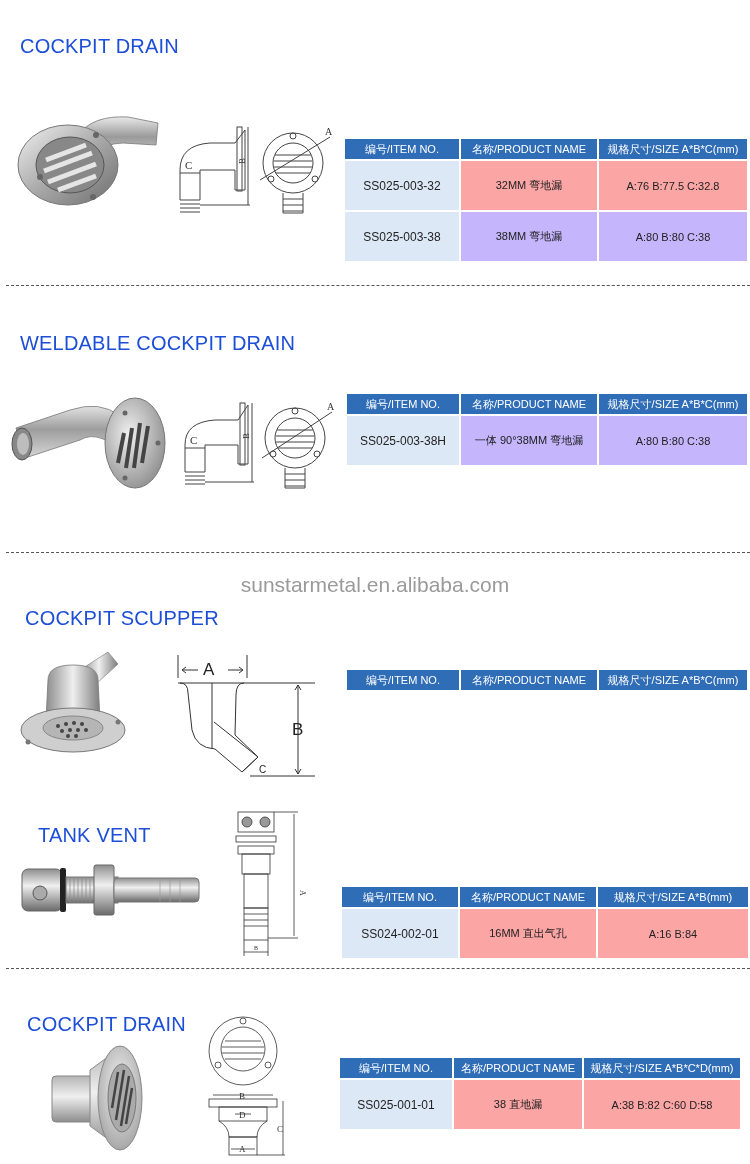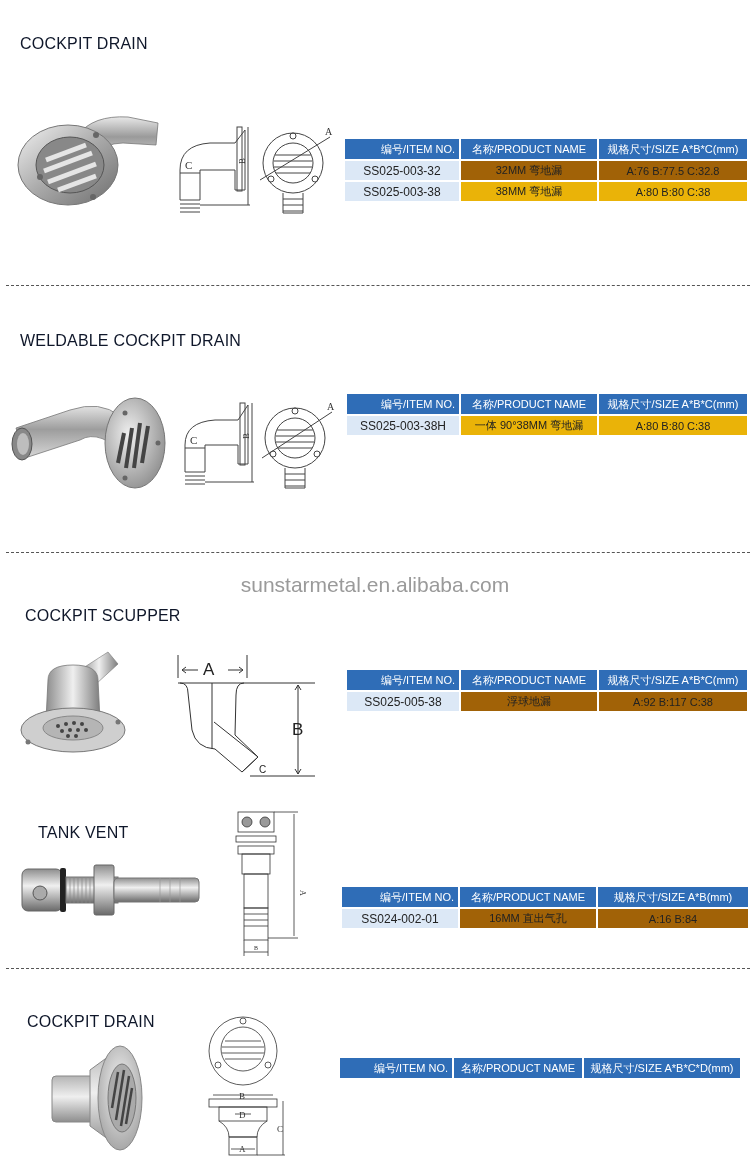--- a/index.html
+++ b/index.html
@@ -1,28 +1,28 @@
 <!DOCTYPE html>
 <html><head>
 <meta charset="utf-8">
 <style>
   html, body { margin: 0; padding: 0; background: #ffffff; }
   body { width: 750px; height: 1164px; position: relative; overflow: hidden;
          font-family: "Liberation Sans", sans-serif; color: #222; }
-  .section-title { position: absolute; font-size: 16px; color: #0f172a; letter-spacing: 0.2px; }
+  .section-title { position: absolute; font-size: 20px; color: #1d4ed8; letter-spacing: 0.2px; }
   .sep { position: absolute; left: 6px; right: 0; height: 0; border-top: 1px dashed #555; }
   .watermark { position: absolute; left: 0; width: 750px; text-align: center; top: 573px;
                font-size: 21px; color: #9a9a9a; font-weight: 300; }
   table.spec { position: absolute; border-collapse: separate; border-spacing: 2px 2px; font-size: 11px; }
   table.spec th { background: #2f6db7; color: #ffffff; font-weight: normal; height: 20px; padding: 0 4px; white-space: nowrap; text-align: center; }
-  table.spec th.c1 { text-align: right; }
-  table.spec td { height: 19px; text-align: center; white-space: nowrap; padding: 0 4px; color: #222; }
+  table.spec th.c1 { }
+  table.spec td { height: 19px; text-align: center; white-space: nowrap; padding: 15px 4px; color: #222; }
   table.spec td.c1 { background: #dce8f6; font-size: 12px; }
-  table.spec tr.alt td.c2, table.spec tr.alt td.c3 { background: #eab308; }
-  table.spec tr.first td.c2, table.spec tr.first td.c3 { background: #a16207; }
+  table.spec tr.alt td.c2, table.spec tr.alt td.c3 { background: #c4b5fd; }
+  table.spec tr.first td.c2, table.spec tr.first td.c3 { background: #fca5a5; }
   svg { position: absolute; overflow: visible; }
 </style>
 </head>
 <body>
 
 <div class="section-title" style="left:20px;top:35px;">COCKPIT DRAIN</div>
 
 <svg style="left:18px;top:105px;" width="145" height="100" viewBox="0 0 145 100">
   <defs>
     <linearGradient id="metal1" x1="0" y1="0" x2="1" y2="1">
@@ -214,25 +214,20 @@
   <text x="122" y="85" font-size="17" fill="#222" font-family="Liberation Sans, sans-serif">B</text>
   <text x="89" y="123" font-size="10" fill="#222" font-family="Liberation Sans, sans-serif">C</text>
 </svg>
 
 <table class="spec" style="left:345px;top:668px;">
   <tbody>
       <tr>
     <th class="c1" style="width:104px">编号/ITEM NO.</th>
     <th style="width:128px">名称/PRODUCT NAME</th>
     <th style="width:140px">规格尺寸/SIZE A*B*C(mm)</th>
-  </tr>
-  <tr class="first">
-    <td class="c1">SS025-005-38</td>
-    <td class="c2">浮球地漏</td>
-    <td class="c3">A:92 B:117 C:38</td>
   </tr>
 </tbody>
   </table>
 
 <div class="section-title" style="left:38px;top:824px;">TANK VENT</div>
 
 <svg style="left:22px;top:865px;" width="180" height="50" viewBox="0 0 180 50">
   <defs>
     <linearGradient id="metal6" x1="0" y1="0" x2="0" y2="1">
       <stop offset="0" stop-color="#8e8e8e"></stop>
@@ -343,14 +338,19 @@
   <text x="34" y="137" font-size="9" fill="#333" font-family="Liberation Serif, serif">A</text>
 </svg>
 
 <table class="spec" style="left:338px;top:1056px;">
   <tbody>
       <tr>
     <th class="c1" style="width:104px">编号/ITEM NO.</th>
     <th style="width:120px">名称/PRODUCT NAME</th>
     <th style="width:148px">规格尺寸/SIZE A*B*C*D(mm)</th>
   </tr>
+  <tr class="first">
+    <td class="c1">SS025-001-01</td>
+    <td class="c2">38 直地漏</td>
+    <td class="c3">A:38 B:82 C:60 D:58</td>
+  </tr>
 </tbody>
   </table>
 
 </body></html>

